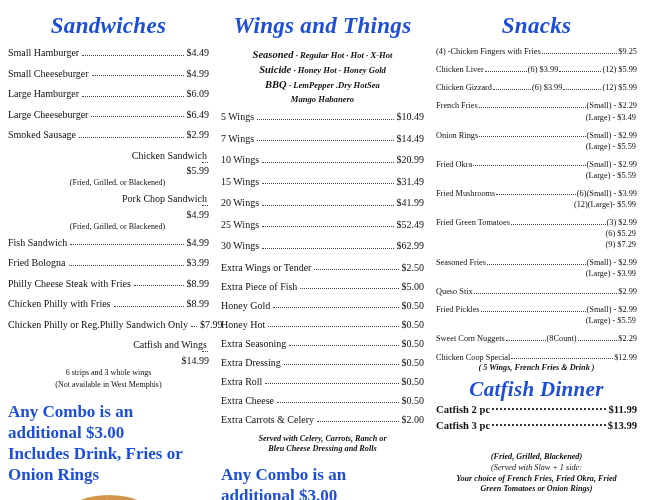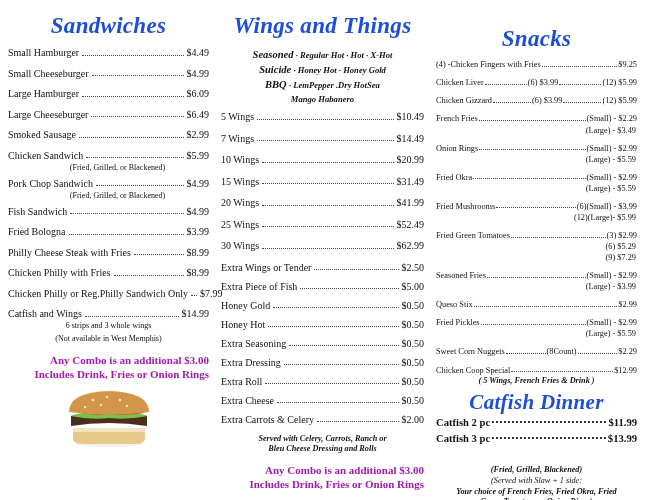--- a/index.html
+++ b/index.html
@@ -4,55 +4,55 @@
 <style>
   html,body{margin:0;padding:0;}
   body{
     width:645px;height:500px;background:#ffffff;overflow:hidden;
     font-family:"Liberation Serif", serif;color:#111;
   }
   .menu{display:flex;width:645px;height:500px;box-sizing:border-box;}
   .col{box-sizing:border-box;position:relative;}
   .col-left{width:215px;padding:0 6px 0 8px;}
   .col-mid{width:215px;padding:0 6px 0 6px;}
-  .col-right{width:215px;padding:13px 8px 0 6px;}
+  .col-right{width:215px;padding:0 8px 0 6px;}
 
   .section-title{
     color:#1d4ed8;font-weight:bold;font-style:italic;
     text-align:center;font-size:23px;letter-spacing:.3px;
     margin:14px 0 10px 0;line-height:1;
   }
   .section-title.small{font-size:21px;}
 
   
   .row{
     display:flex;align-items:flex-end;font-size:10px;
     line-height:1.1;margin:0 0 9.5px 0;white-space:nowrap;
   }
   .row .nm{flex:0 0 auto;padding-right:2px;}
   .row .dots{
     flex:1 1 auto;border-bottom:1px dotted #444;
     margin:0 1px 2.5px 1px;min-width:6px;height:1px;
   }
   .row .pr{flex:0 0 auto;padding-left:2px;}
-  .row.tight{margin-bottom:2px;}
+  .row.tight{margin-bottom:2px;flex-direction:column;}
   .row.wings{margin-bottom:10.5px;}
   .row.extras{margin-bottom:8px;}
 
   .subnote{
     font-size:8px;text-align:center;margin:0 0 6px 0;
     padding-left:18px;line-height:1.15;
   }
   .note-it{font-style:italic;font-weight:bold;font-size:8.2px;
     text-align:center;line-height:1.25;margin:9px 0 6px 0;}
   .note-plain{font-size:8px;text-align:center;line-height:1.3;margin:2px 0 0 0;}
 
   .combo{
-    color:#a21caf;font-weight:bold;text-align:right;
-    font-size:11px;line-height:1.25;margin:10px 0 4px 0;
+    color:#1d4ed8;font-weight:bold;text-align:left;
+    font-size:17px;line-height:1.25;margin:10px 0 4px 0;
   }
 
   
   .cont{
     font-size:8.3px;text-align:right;margin:0 0 9px 0;
     padding-right:1px;
   }
   .cont.t{margin-bottom:2px;}
 
   

